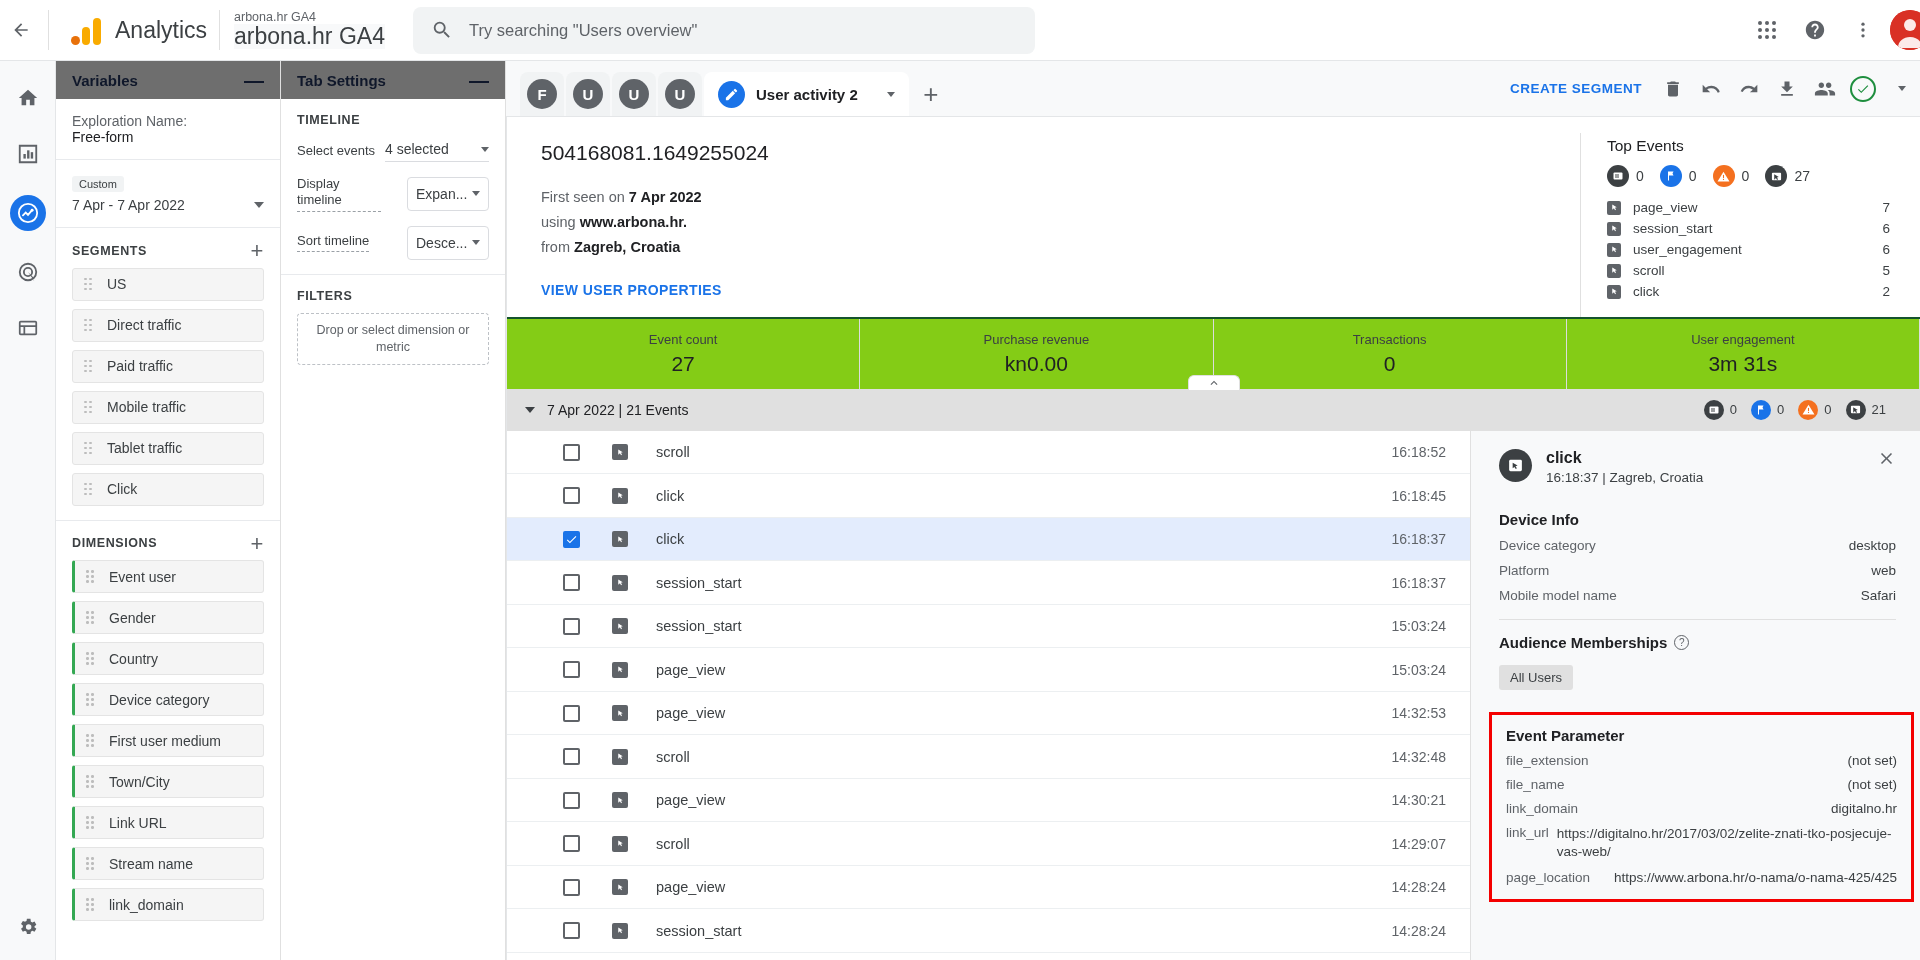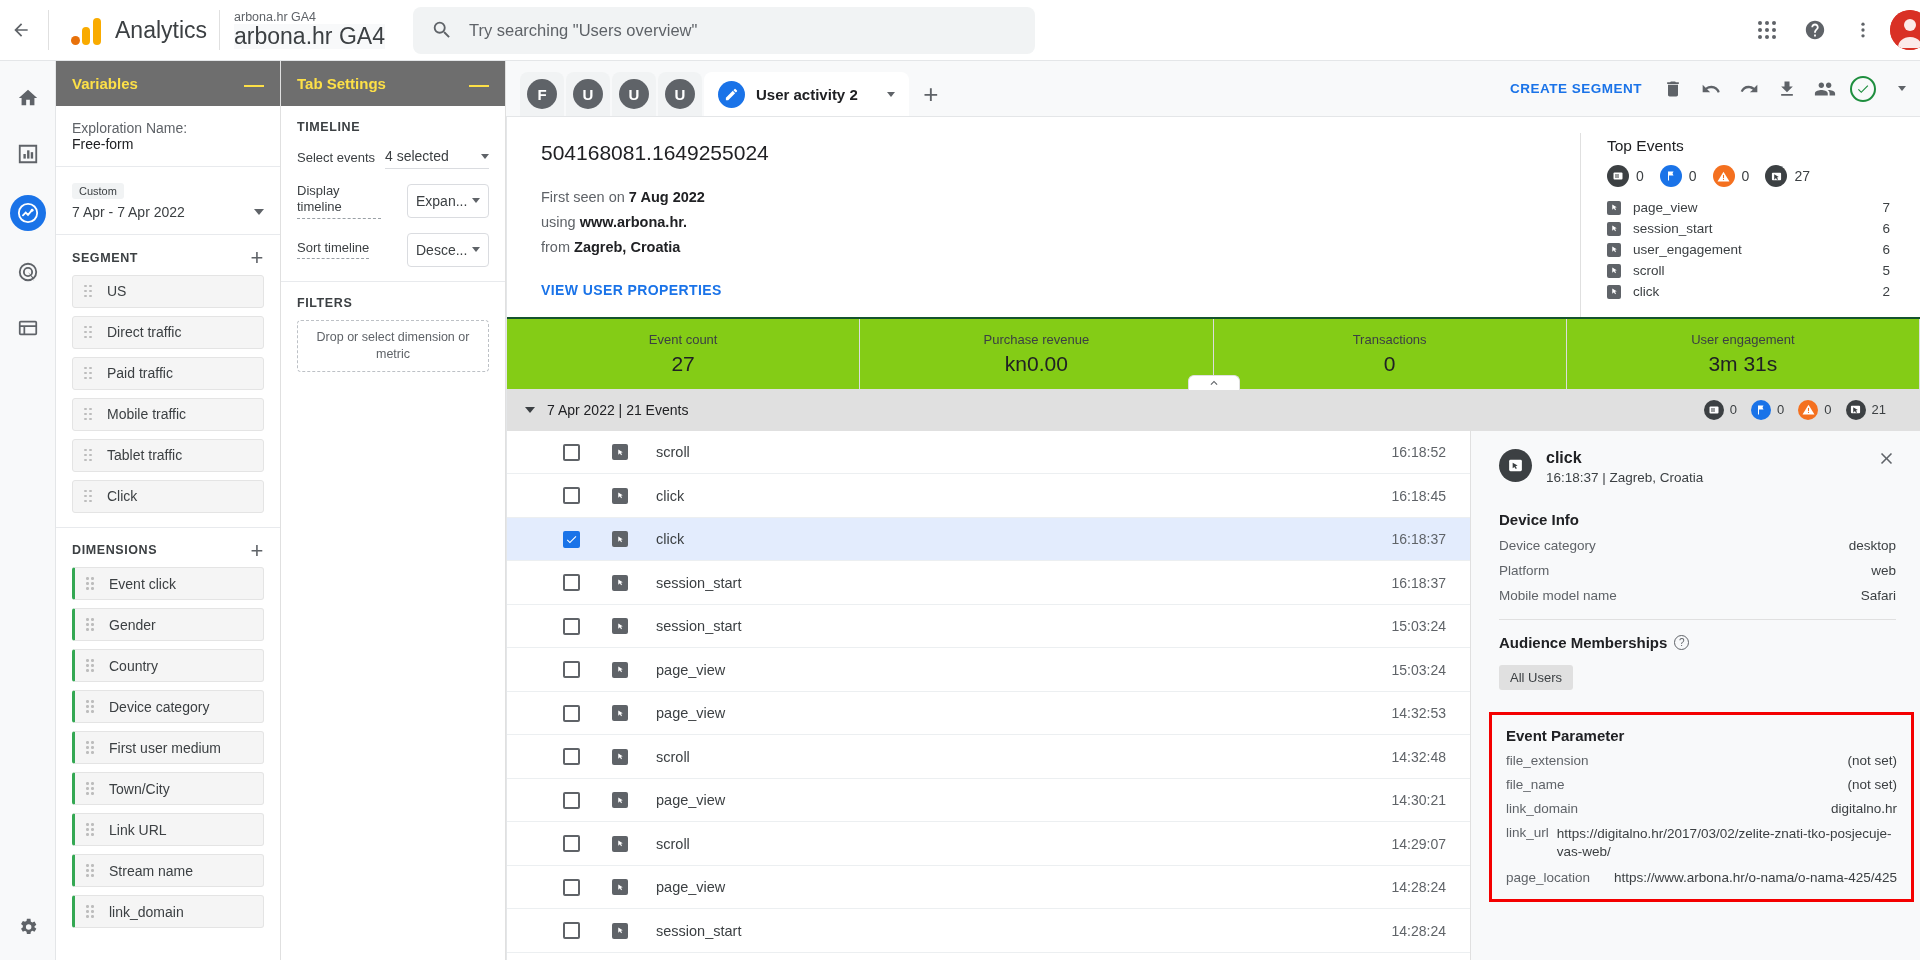--- a/index.html
+++ b/index.html
@@ -51,21 +51,21 @@
   .rail-item { width:30px;height:30px;display:flex;align-items:center;justify-content:center;
     color:#5f6368; cursor:pointer;}
   .rail-item.active { background:#1a73e8; color:#fff; border-radius:50%; width:36px;height:36px;}
   .rail-bottom { margin-top:auto; margin-bottom:18px; }
 
   
   .panel { background:#fff; border-right:1px solid #e0e0e0; display:flex; flex-direction:column; }
   .panel-vars { width:225px; }
   .panel-tab { width:225px; }
   .panel-head {
-    height:45px; background:#6e6e6e; color:#fde047; display:flex; align-items:center;
+    height:38px; background:#6e6e6e; color:#0f172a; display:flex; align-items:center;
     padding:0 16px; font-size:15px; font-weight:bold;
   }
   .panel-head .minus { margin-left:auto; font-size:20px; cursor:pointer; line-height:1; }
   .panel-body { flex:1; overflow:hidden; }
   .sect { padding:14px 16px; border-bottom:1px solid #e8eaed; }
   .sect.nb { border-bottom:none; }
   .lbl-muted { font-size:14px; color:#5f6368; }
   .lbl-strong { font-size:14px; color:#202124; }
   .chip-custom {
     display:inline-block; background:#f1f3f4; color:#3c4043; font-size:11px;
@@ -356,21 +356,21 @@
         </div>
         <div class="sect">
           <div class="chip-custom">Custom</div>
           <div class="daterow">
             <div class="dt">7 Apr - 7 Apr 2022</div>
             <div class="caret"></div>
           </div>
         </div>
         <div class="sect">
           <div class="sect-title">
-            <span>SEGMENT</span>
+            <span>SEGMENTS</span>
             <span class="plus">+</span>
           </div>
           <div id="segments-list">
               <div class="pill">
                 <span class="drag">
                   <span></span>
                   <span></span>
                   <span></span>
                   <span></span>
                   <span></span>
@@ -443,21 +443,21 @@
           <div id="dimensions-list">
               <div class="pill dim">
                 <span class="drag">
                   <span></span>
                   <span></span>
                   <span></span>
                   <span></span>
                   <span></span>
                   <span></span>
                 </span>
-                <span class="t">Event click</span>
+                <span class="t">Event user</span>
               </div>
               <div class="pill dim">
                 <span class="drag">
                   <span></span>
                   <span></span>
                   <span></span>
                   <span></span>
                   <span></span>
                   <span></span>
                 </span>
@@ -651,21 +651,21 @@
       </div>
 
       <div class="canvas">
 
         <div class="top-region">
           <div class="tr-left">
             <div class="uid">504168081.1649255024</div>
             <div class="meta">
               <div>
                 <span>First seen on</span>
-                <b>7 Aug 2022</b>
+                <b>7 Apr 2022</b>
               </div>
               <div>
                 <span>using</span>
                 <b>www.arbona.hr.</b>
               </div>
               <div>
                 <span>from</span>
                 <b>Zagreb, Croatia</b>
               </div>
             </div>

